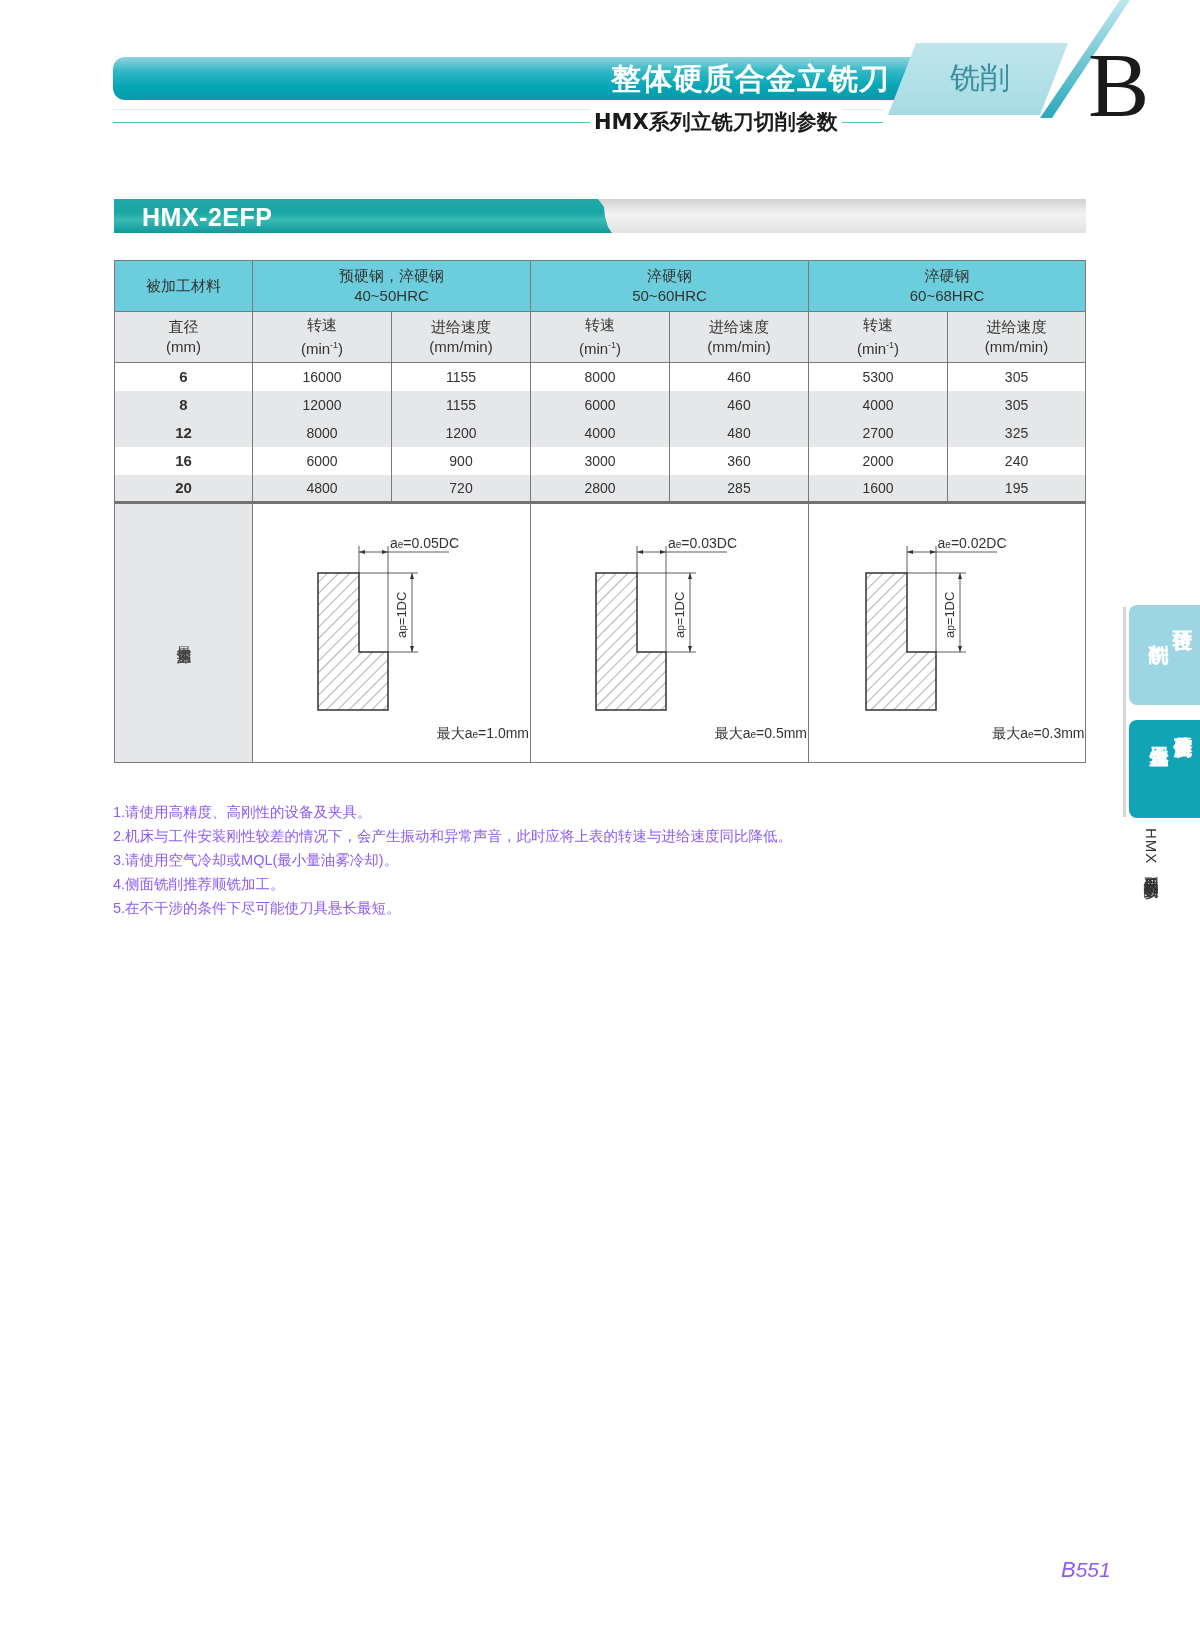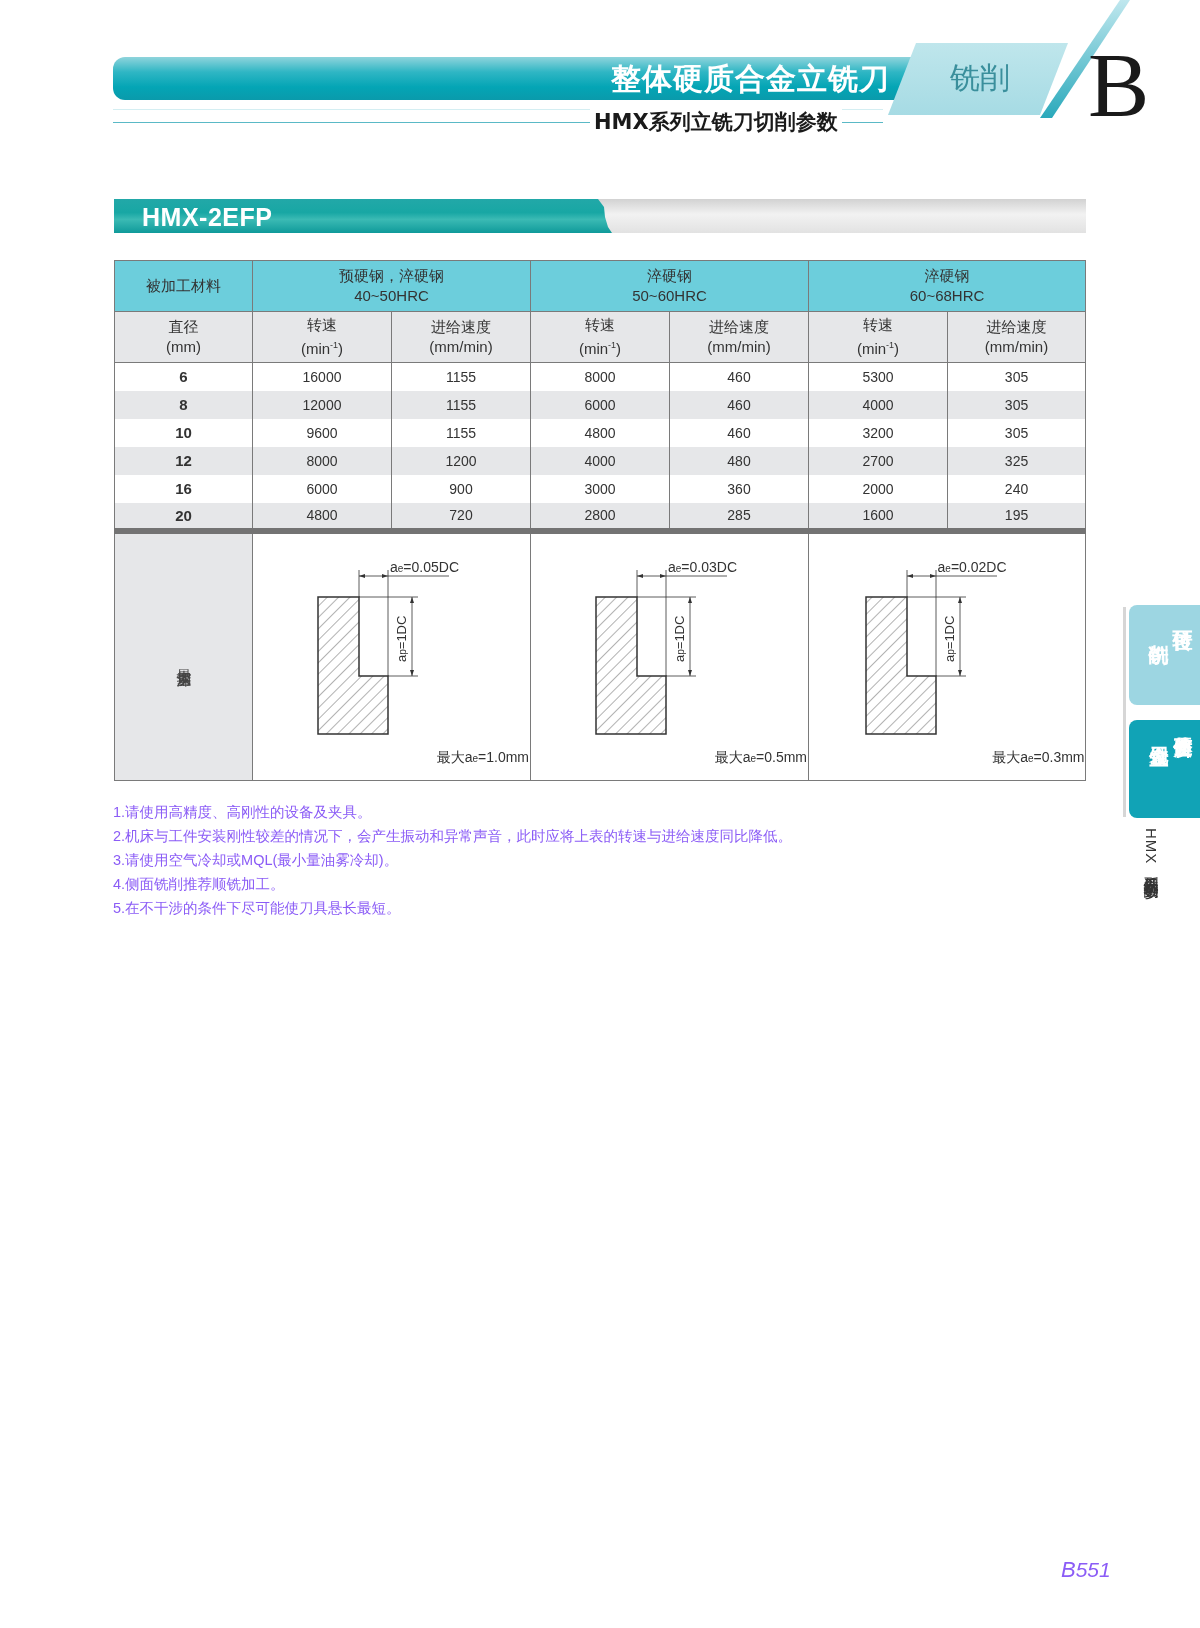--- a/index.html
+++ b/index.html
@@ -70,27 +70,27 @@
     border-collapse: collapse; table-layout: fixed;
     font-size: 15px; color: #333;
   }
   .tbl td { border: 1px solid #7a7a7a; text-align: center; vertical-align: middle; }
   .tbl .hd-mat td { background: #6ccedc; height: 51px; line-height: 20px; }
   .tbl .hd-col td { background: #e6e7e9; height: 51px; line-height: 20px; }
   .tbl .row td { height: 28px; border-top: none; border-bottom: none; font-size: 14px; }
   .tbl .row.odd td { background: #ffffff; }
   .tbl .row.even td { background: #e6e7e9; }
   .tbl .row td.dia { font-weight: bold; font-size: 15px; }
-  .tbl .row.last td { border-bottom: 6px solid #737373; }
+  .tbl .row.last td { border-bottom: 3px solid #737373; }
   .tbl sup { font-size: 9px; }
   .tbl .diag-row td { height: 246px; background: #fff; position: relative; }
   .tbl .diag-row td.diag-label { background: #e6e7e9; }
   .vlabel { display: inline-block; writing-mode: vertical-rl; font-size: 15px; letter-spacing: 1px; color: #444; }
 
-  .diag { position: relative; width: 275px; height: 246px; margin: 0 auto; }
+  .diag { position: relative; width: 275px; height: 246px; margin: 6px auto; }
   .diag svg { position: absolute; left: 0; top: 0; }
   .diag .ae-lbl { position: absolute; top: 25px; font-size: 14px; color: #333; }
   .diag .ap-lbl { position: absolute; font-size: 13px; color: #333; transform: rotate(-90deg); transform-origin: left top; }
   .diag .max-lbl { position: absolute; left: 0; width: 100%; top: 215px; text-align: right; font-size: 14px; color: #333; }
   .sub { font-size: 10px; }
 
   
   .notes { position: absolute; left: 113px; top: 800px; width: 800px; font-size: 14.5px; line-height: 24px; color: #8b5cf6; }
 
   
@@ -187,29 +187,20 @@
     <td>5300</td>
     <td>305</td>
   </tr>
   <tr class="row even">
     <td class="dia">8</td>
     <td>12000</td>
     <td>1155</td>
     <td>6000</td>
     <td>460</td>
     <td>4000</td>
-    <td>305</td>
-  </tr>
-  <tr class="row odd">
-    <td class="dia">10</td>
-    <td>9600</td>
-    <td>1155</td>
-    <td>4800</td>
-    <td>460</td>
-    <td>3200</td>
     <td>305</td>
   </tr>
   <tr class="row even">
     <td class="dia">12</td>
     <td>8000</td>
     <td>1200</td>
     <td>4000</td>
     <td>480</td>
     <td>2700</td>
     <td>325</td>

